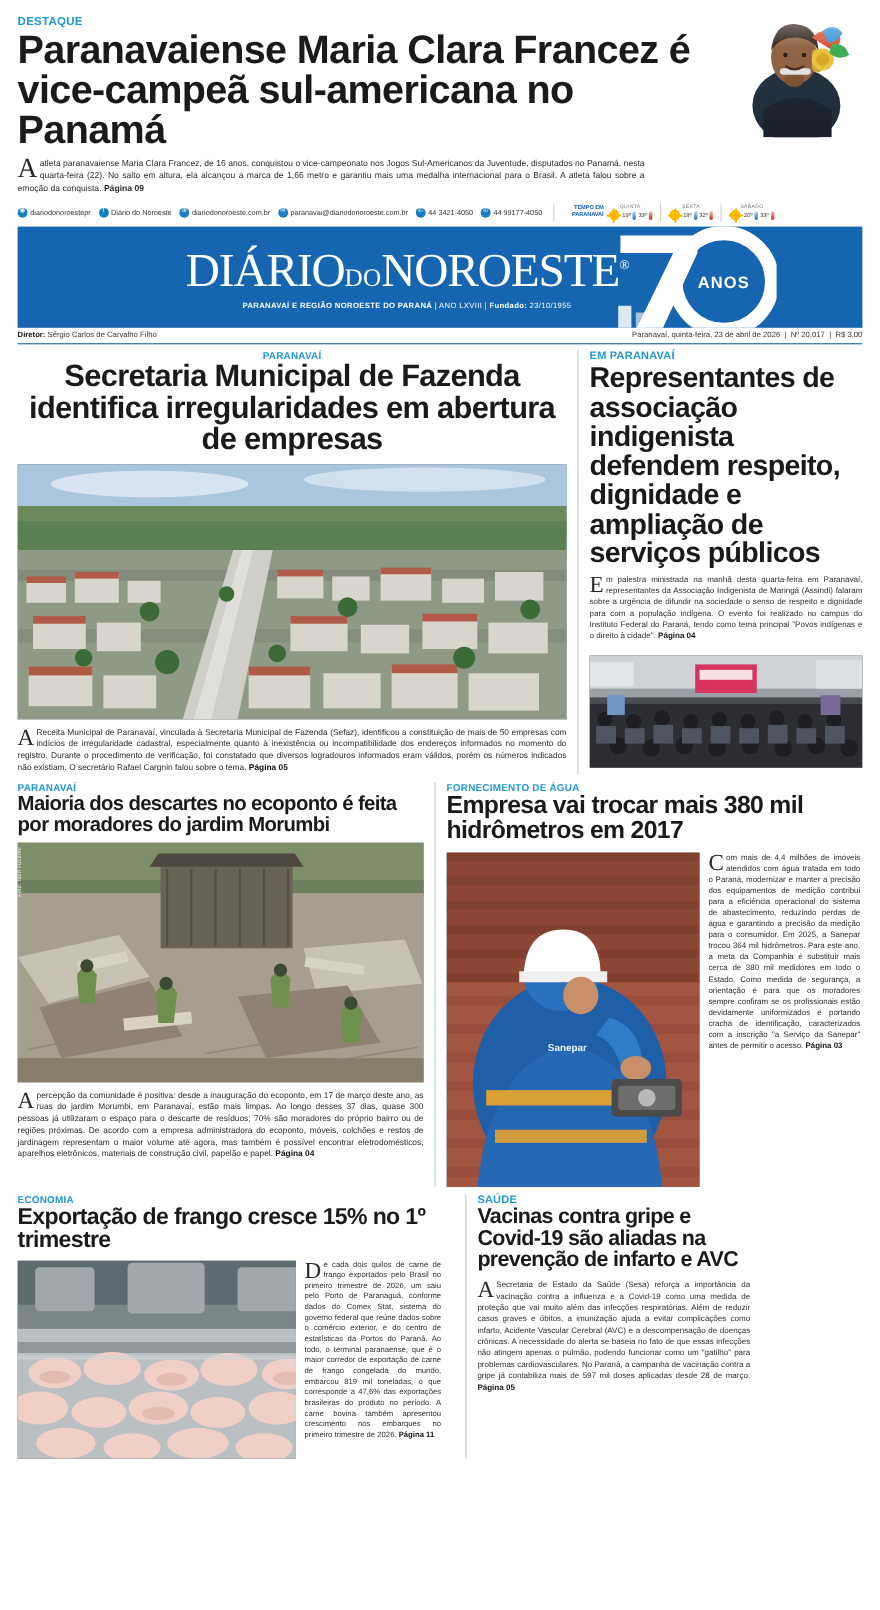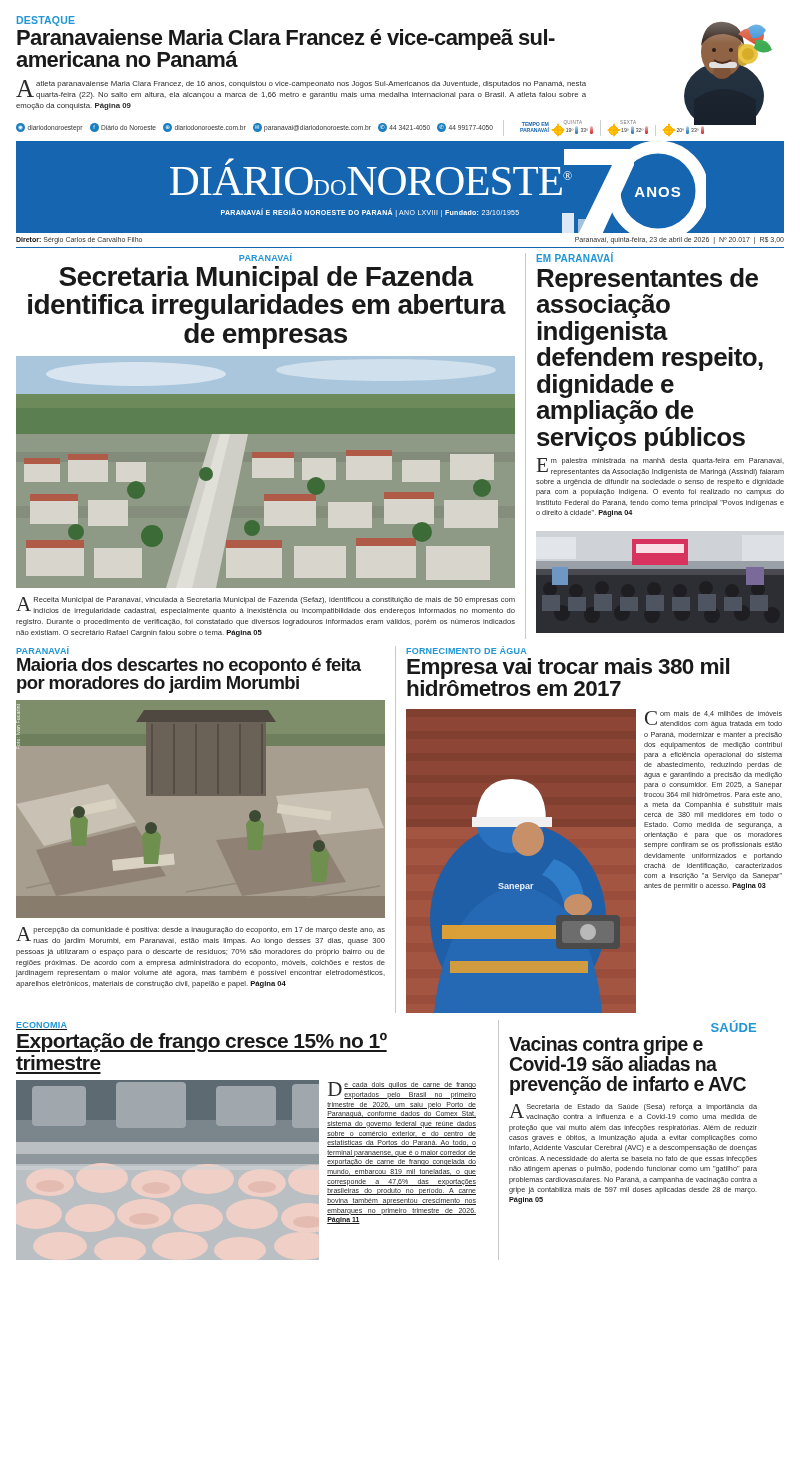--- a/index.html
+++ b/index.html
@@ -30,21 +30,21 @@
   .photo { position:relative; overflow:hidden; background:#737373; }
   .credit-v {
     position:absolute; left:-1px; top:4px; font-size:5px; color:#f0f0f0;
     writing-mode:vertical-rl; transform:rotate(180deg); letter-spacing:.2px;
     z-index:3;
   }
 
   
   .top-wrap { position:relative; padding-top:14px; }
   .top-kicker { font-size:10.5px; margin-bottom:1px; }
-  .top-hl { font-size:22px; max-width:640px; }
+  .top-hl { font-size:36px; max-width:640px; }
   .top-lead { margin-top:6px; font-size:7.8px; line-height:1.45; max-width:570px;
               text-align:justify; color:#2b2b2b; }
   .top-lead .dropcap { font-size:25px; line-height:20px; }
   .athlete-photo {
     position:absolute; right:0; top:0; width:132px; height:125px;
     overflow:hidden;
   }
 
   
   .contactbar {
@@ -117,21 +117,21 @@
 
   .k-center { text-align:center; font-size:9px; }
   .hl-main { font-size:28px; text-align:center; margin-top:0px; }
   .hl-right { font-size:26px; margin-top:1px; }
 
   .sec2 { display:flex; margin-top:7px; }
   .col-a { width:380px; padding-right:10px; border-right:1px solid #c9c9c9; }
   .col-b { width:388px; padding-left:10px; }
 
   .sec3 { display:flex; margin-top:7px; }
-  .col-c { width:483px; padding-right:22px; border-right:1px solid #c9c9c9;text-decoration:underline; }
+  .col-c { width:408px; padding-right:22px; border-right:1px solid #c9c9c9; }
   .col-d { width:258px; padding-left:10px; }
   .two-col { display:flex; gap:8px; }
 </style>
 </head>
 <body>
 
 <div class="page">
 
   <div class="top-wrap">
     <div class="kicker top-kicker">DESTAQUE</div>
@@ -569,21 +569,21 @@
             <rect x="0" y="86" width="330" height="4" fill="#cfd4d7" opacity="0.6"></rect>
           </svg>
         </div>
         <div class="body-text" style="width:162px; font-size:7px; line-height:1.38;">
           <span class="dropcap">D</span><span>e cada dois quilos de carne de frango exportados pelo Brasil no primeiro trimestre de 2026, um saiu pelo Porto de Paranaguá, conforme dados do Comex Stat, sistema do governo federal que reúne dados sobre o comércio exterior, e do centro de estatísticas da Portos do Paraná. Ao todo, o terminal paranaense, que é o maior corredor de exportação de carne de frango congelada do mundo, embarcou 819 mil toneladas, o que corresponde a 47,6% das exportações brasileiras do produto no período. A carne bovina também apresentou crescimento nos embarques no primeiro trimestre de 2026. </span><b>Página 11</b>
         </div>
       </div>
     </div>
 
     <div class="col-d">
-      <div class="kicker" style="font-size:13px;text-align:right;">SAÚDE</div>
+      <div class="kicker" style="font-size:10px;">SAÚDE</div>
       <div class="hl" style="font-size:19.5px;">Vacinas contra gripe e Covid-19 são aliadas na prevenção de infarto e AVC</div>
       <div class="body-text" style="margin-top:7px; font-size:7.3px;">
         <span class="dropcap">A</span><span>Secretaria de Estado da Saúde (Sesa) reforça a importância da vacinação contra a influenza e a Covid-19 como uma medida de proteção que vai muito além das infecções respiratórias. Além de reduzir casos graves e óbitos, a imunização ajuda a evitar complicações como infarto, Acidente Vascular Cerebral (AVC) e a descompensação de doenças crônicas. A necessidade do alerta se baseia no fato de que essas infecções não atingem apenas o pulmão, podendo funcionar como um "gatilho" para problemas cardiovasculares. No Paraná, a campanha de vacinação contra a gripe já contabiliza mais de 597 mil doses aplicadas desde 28 de março. </span><b>Página 05</b>
       </div>
     </div>
   </div>
 
 </div>
 
 </body></html>

